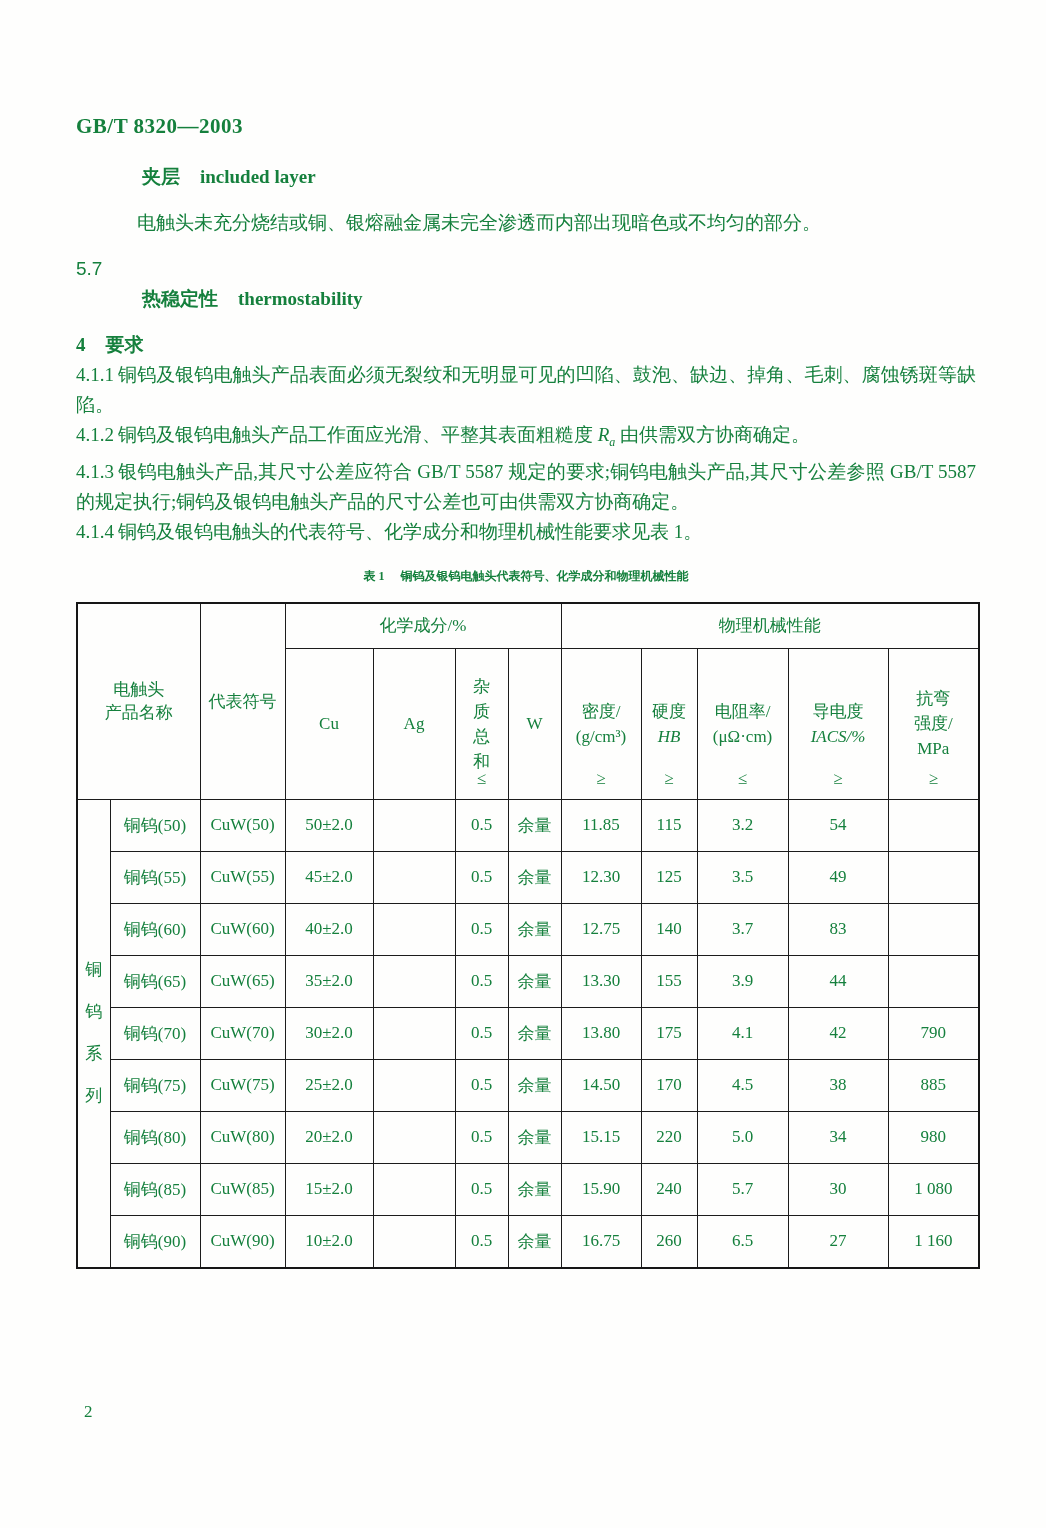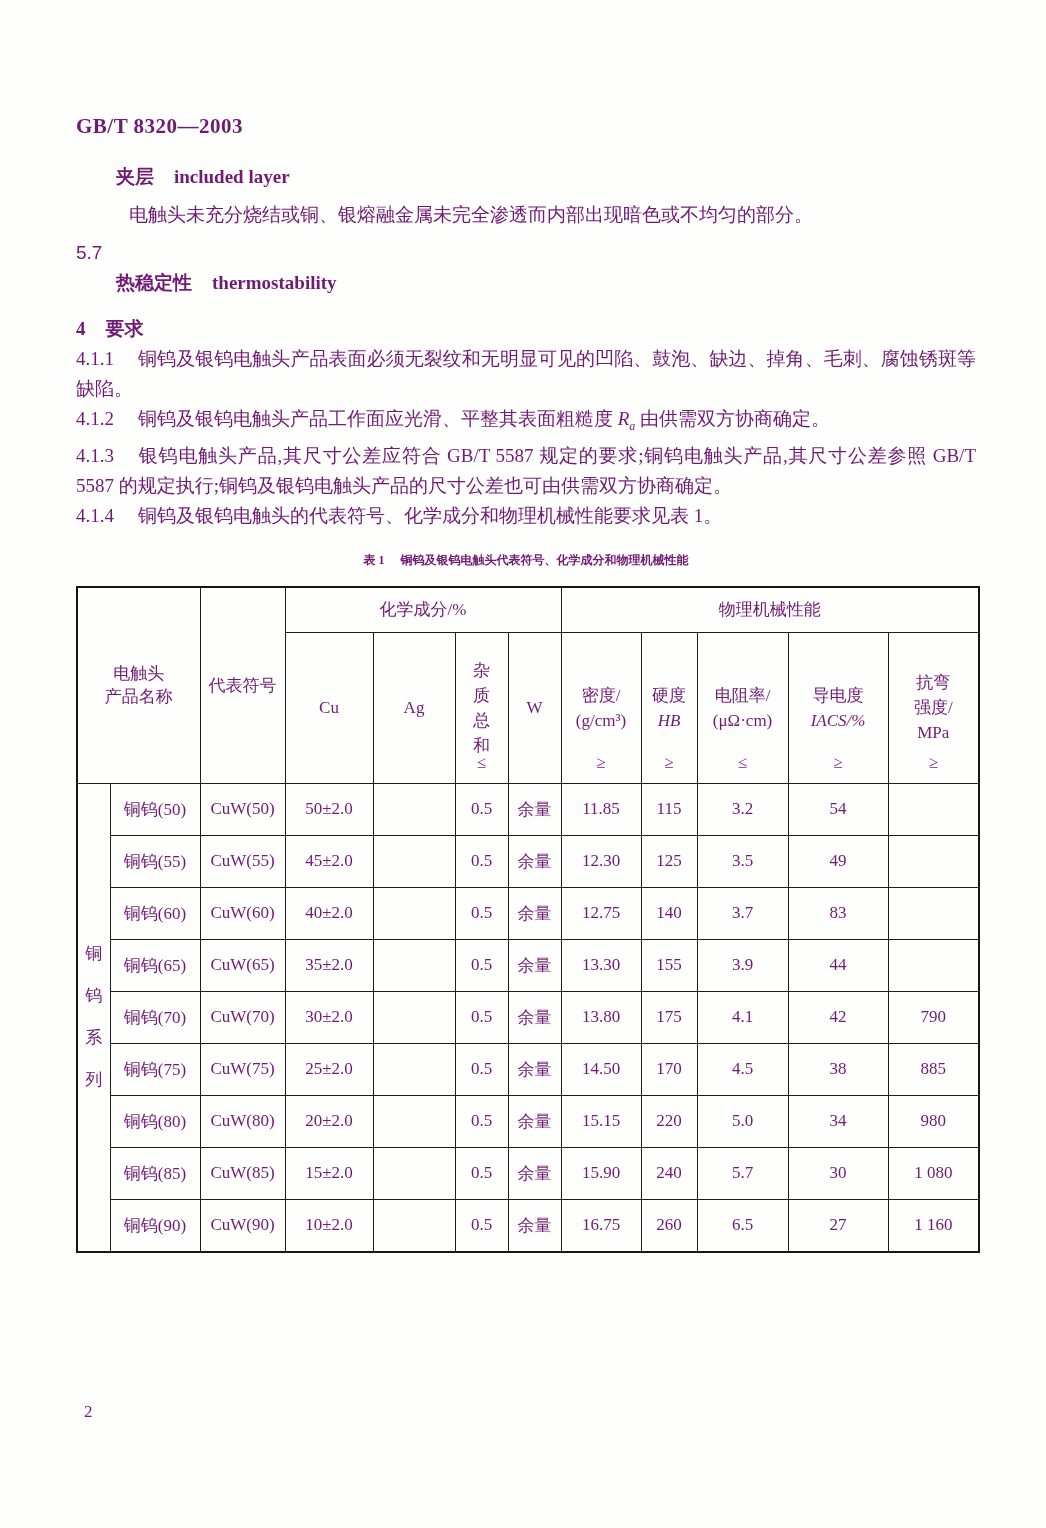--- a/index.html
+++ b/index.html
@@ -2,37 +2,37 @@
 <html><head>
 <meta charset="utf-8">
 <style>
   html,body{margin:0;padding:0;background:#ffffff;}
   .page{
     position:relative;
     width:1046px;height:1528px;
     background:#fefefd;
     box-sizing:border-box;
     padding:114px 70px 0 76px;
-    color:#701a75;
+    color:#15803d;
     font-family:"Liberation Serif","DejaVu Serif",serif;
   }
   .doc-num{
     font-size:21px;font-weight:700;letter-spacing:.5px;
     margin-bottom:24px;line-height:24px;
   }
   .sec-num{font-size:19px;line-height:30px;font-family:"Liberation Sans","DejaVu Sans",sans-serif;}
-  .term{margin-left:40px;font-size:19px;line-height:30px;font-weight:700;}
+  .term{margin-left:66px;font-size:19px;line-height:30px;font-weight:700;}
   .term .en{margin-left:20px;}
-  p.bodyp{margin:8px;font-size:19px;line-height:30px;text-align:justify;}
+  p.bodyp{margin:16px;font-size:19px;line-height:30px;text-align:justify;}
   p.indent{text-indent:45px;}
   .h2{font-size:19px;line-height:30px;font-weight:700;margin-top:16px;}
   .h3{font-size:19px;line-height:30px;font-weight:700;margin-top:8px;}
   .h2 .num,.h3 .num{margin-right:20px;}
   p.clause{margin:0;font-size:19px;line-height:30px;text-align:justify;}
-  p.clause .cnum{margin-right:24px;white-space:nowrap;font-family:Liberation Serif, serif;}
+  p.clause .cnum{margin-right:4px;white-space:nowrap;font-family:Liberation Serif, serif;}
   sub.rsub{font-size:12px;}
   .tbl-caption{
     text-align:center;font-size:12px;font-weight:700;
     margin-top:16px;margin-bottom:13px;line-height:26px;
   }
   .tbl-caption .cap-label{margin-right:16px;}
   table.t1{
     border-collapse:collapse;table-layout:fixed;
     width:902px;border:2px solid #161616;
   }

